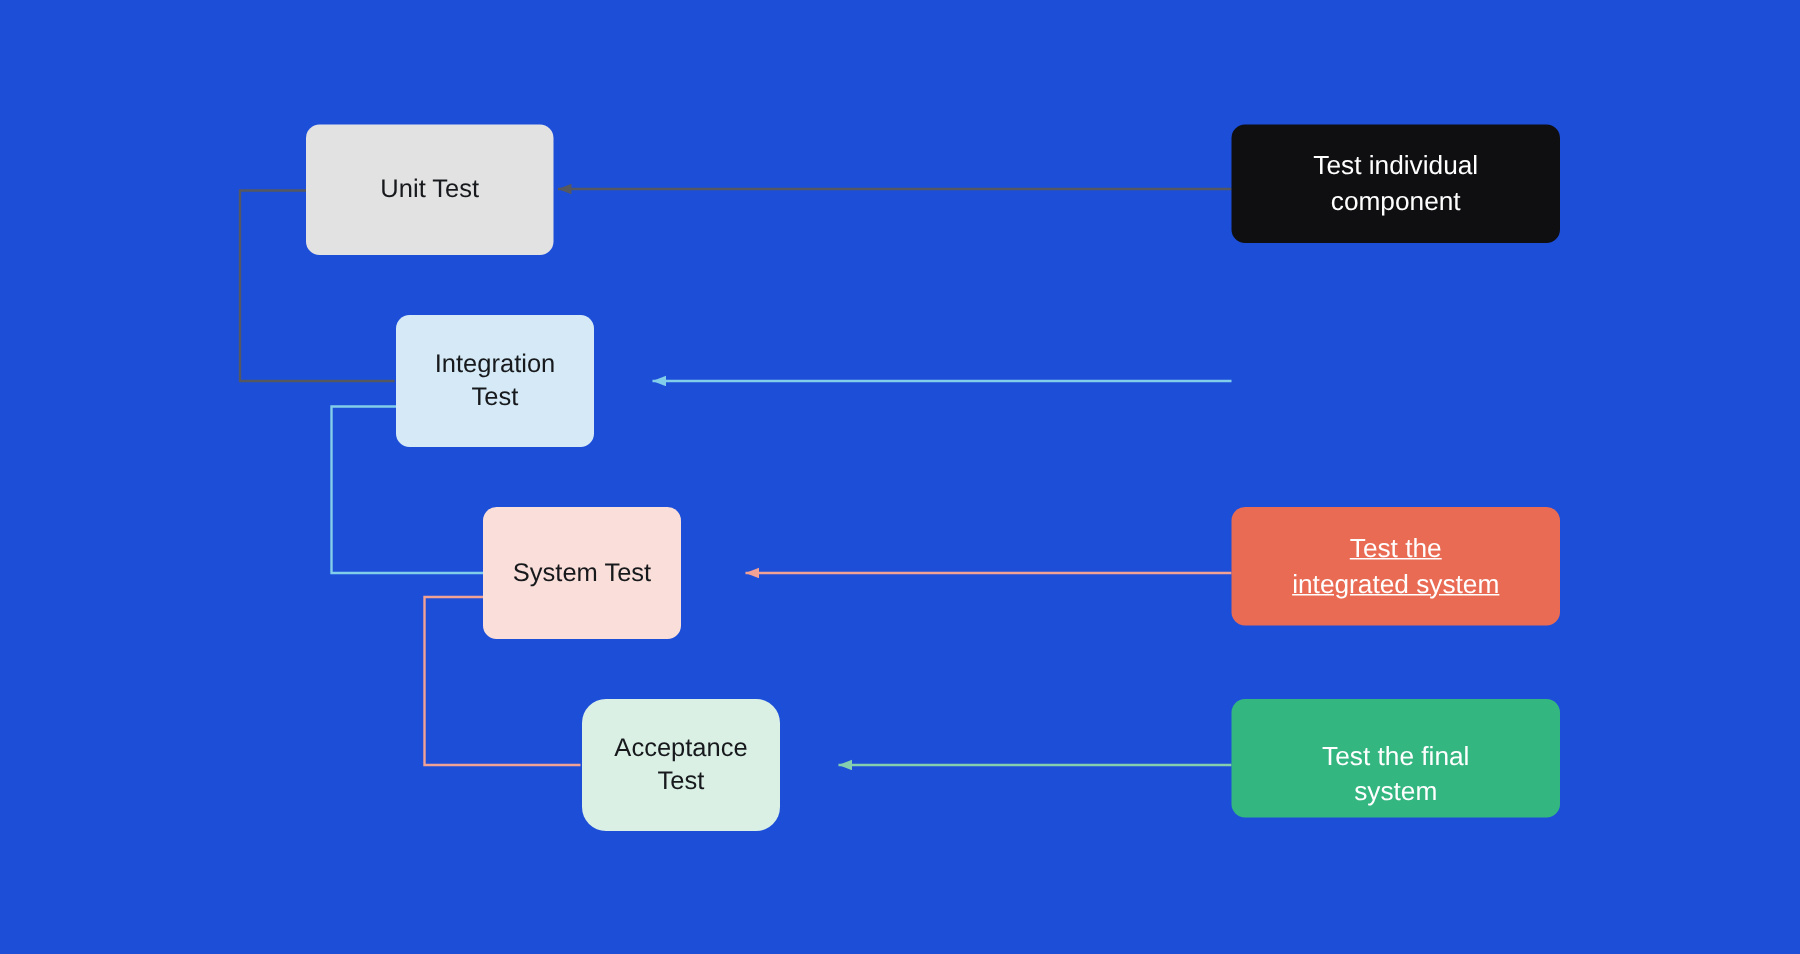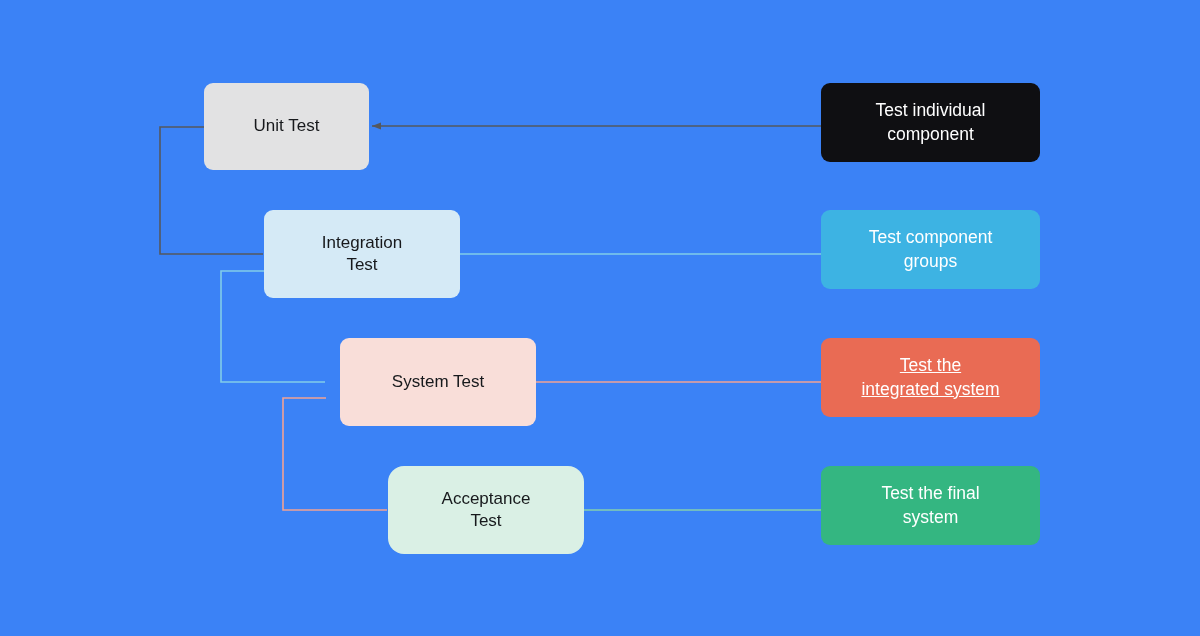--- a/index.html
+++ b/index.html
@@ -25,21 +25,21 @@
   .node, .desc {
     position: absolute;
     display: flex;
     align-items: center;
     justify-content: center;
     text-align: center;
     border-radius: 9px;
   }
 
   .node {
-    width: 196px;
+    width: 132px;
     height: 88px;
     font-size: 17px;
     padding: 6px 14px;
   }
 
   .desc {
     left: 821px;
     width: 219px;
     height: 79px;
     font-size: 17.5px;
@@ -47,21 +47,21 @@
   }
 
   .label {
     white-space: pre-line;
     line-height: 1.32;
   }
 </style>
 </head>
 <body>
 
-<div class="canvas" style="background-color: #3b82f6;">
+<div class="canvas" style="background-color: #1d4ed8;">
 
   <svg class="connectors" viewBox="0 0 1200 636" xmlns="http://www.w3.org/2000/svg">
     <defs>
       <marker id="arrow-0" markerWidth="10" markerHeight="8" refX="9" refY="3.5" orient="auto" markerUnits="userSpaceOnUse">
         <polygon points="0 0, 9 3.5, 0 7" fill="#55585e"></polygon>
       </marker>
       <marker id="arrow-1" markerWidth="10" markerHeight="8" refX="9" refY="3.5" orient="auto" markerUnits="userSpaceOnUse">
         <polygon points="0 0, 9 3.5, 0 7" fill="#82cde9"></polygon>
       </marker>
       <marker id="arrow-2" markerWidth="10" markerHeight="8" refX="9" refY="3.5" orient="auto" markerUnits="userSpaceOnUse">
@@ -84,42 +84,38 @@
 
   <div class="node" style="left: 204px; top: 83px; width: 165px; height: 87px; background-color: rgb(226, 226, 227); color: rgb(23, 25, 28);">
     <span class="label">Unit Test</span>
   </div>
 
   <div class="node" style="left: 264px; top: 210px; background-color: rgb(213, 234, 246); color: rgb(23, 25, 28);">
     <span class="label">Integration
 Test</span>
   </div>
 
-  <div class="node" style="left: 340px; top: 338px; background-color: rgb(249, 222, 217); color: rgb(23, 25, 28);">
+  <div class="node" style="left: 322px; top: 338px; background-color: rgb(249, 222, 217); color: rgb(23, 25, 28);">
     <span class="label">System Test</span>
   </div>
 
   <div class="node" style="left: 388px; top: 466px; background-color: rgb(218, 240, 229); color: rgb(23, 25, 28); border-radius: 16px;">
     <span class="label">Acceptance
 Test</span>
   </div>
 
   <div class="desc" style="top: 83px; background-color: rgb(15, 15, 18); color: rgb(255, 255, 255);">
     <span class="label">Test individual
 component</span>
   </div>
 
-  <div class="desc" style="top: 210px; background-color: rgb(61, 179, 227); color: rgb(255, 255, 255);">
-    <span class="label">Test component
-groups</span>
-  </div>
 
   <div class="desc" style="top: 338px; background-color: rgb(233, 107, 84); color: rgb(255, 255, 255); text-decoration: underline;">
     <span class="label">Test the
 integrated system</span>
   </div>
 
-  <div class="desc" style="top: 466px; background-color: rgb(52, 182, 129); color: rgb(255, 255, 255);">
+  <div class="desc" style="top: 466px; background-color: rgb(52, 182, 129); color: rgb(255, 255, 255); align-items: flex-end;">
     <span class="label">Test the final
 system</span>
   </div>
 
 </div>
 
 </body></html>

